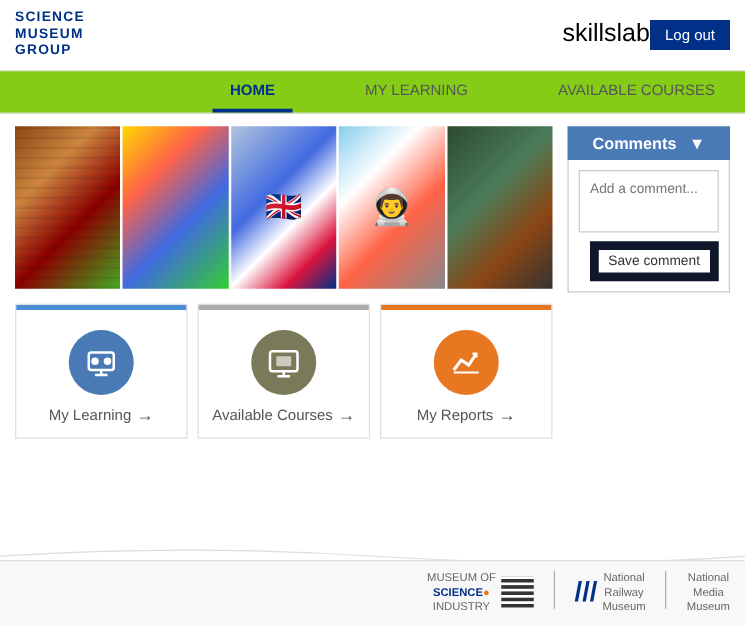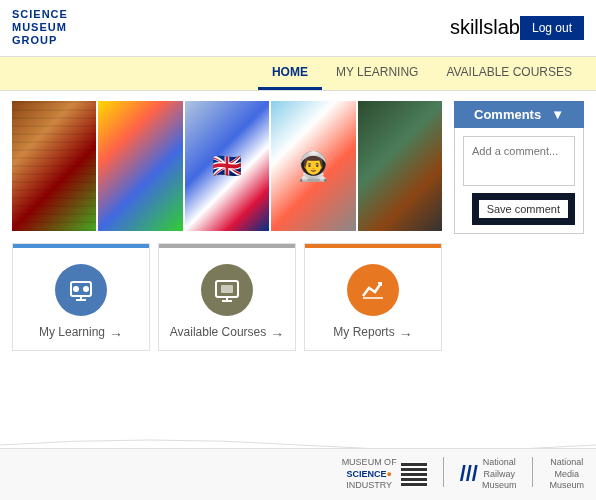--- a/index.html
+++ b/index.html
@@ -45,23 +45,24 @@
       border: none;
       padding: 5px 12px;
       font-size: 12px;
       cursor: pointer;
     }
 
     
     .nav {
       display: flex;
       justify-content: flex-end;
-      background: #fef9c3;
+      background: #84cc16;
       border-bottom: 1px solid #ddd;
       padding: 0 10px;
+      gap: 44px;
     }
     .nav-item {
       padding: 8px 14px;
       font-size: 12px;
       color: #555;
       cursor: pointer;
       border-bottom: 3px solid transparent;
     }
     .nav-item.active {
       border-bottom: 3px solid #003087;

